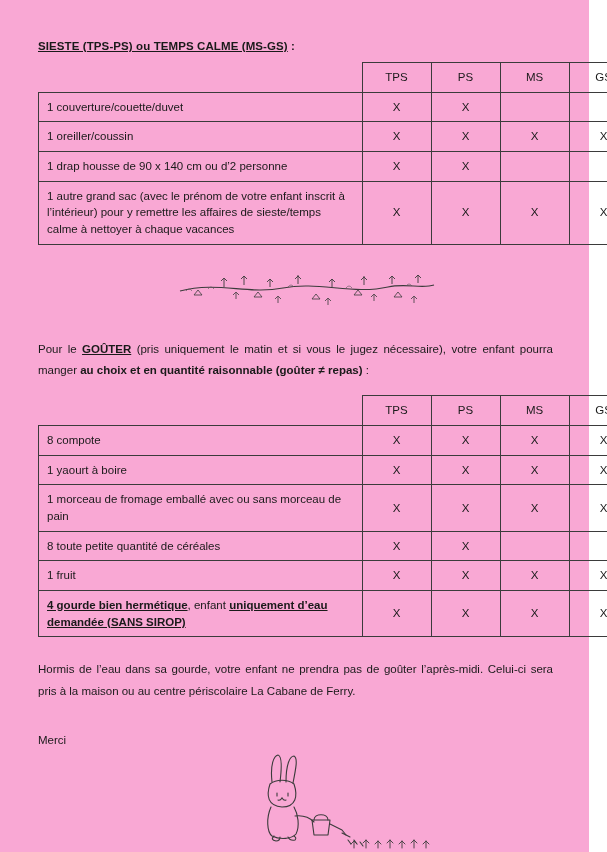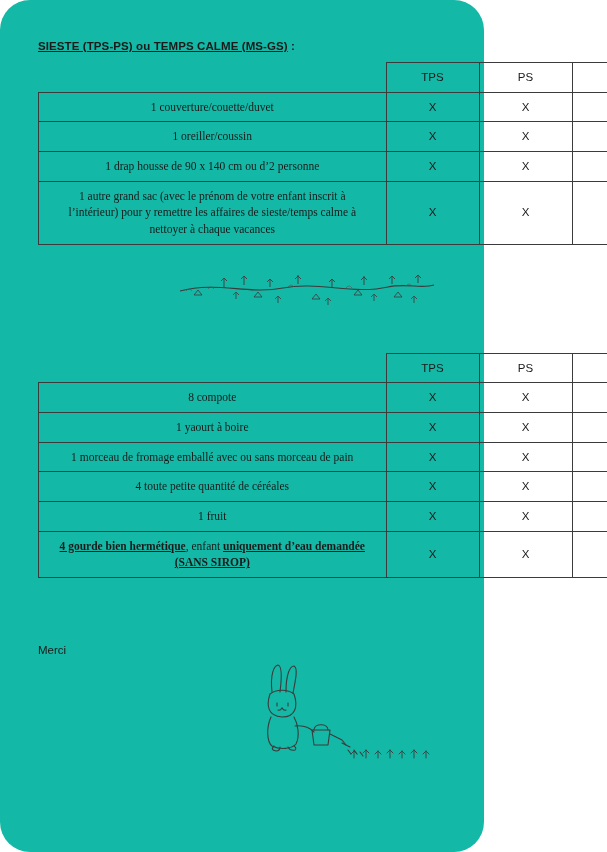--- a/index.html
+++ b/index.html
@@ -11,24 +11,23 @@
     width: 607px;
     height: 852px;
     font-family: "Liberation Sans", sans-serif;
     color: #1a1a1a;
     position: relative;
     overflow: hidden;
   }
   .page {
     position: absolute;
     left: 0; top: 0;
-    width: 484px;
+    width: 589px;
     height: 852px;
-    background: #14b8a6;
-    border-radius: 30px;
+    background: #f9a8d4;
   }
   .content {
     position: absolute;
     left: 38px;
     top: 40px;
     width: 515px;
   }
 
   .heading {
     font-size: 11.5px;
@@ -39,29 +38,28 @@
   .heading .u { text-decoration: underline; }
 
   table.grid {
     border-collapse: collapse;
     width: 515px;
     table-layout: fixed;
     font-size: 11.5px;
   }
   table.grid td, table.grid th {
     border: 1px solid #3b3b3b;
-    padding: 6px 20px;
+    padding: 6px 8px;
     vertical-align: middle;
     font-weight: normal;
     line-height: 1.45;
   }
   table.grid td.lbl {
-    text-align: center;
+    text-align: left;
     width: 307px;
-    font-family: Liberation Serif, serif;
   }
   table.grid td.mark, table.grid th.hd {
     text-align: center;
     width: 52px;
   }
   table.grid tr.header td.lbl {
     border: none;
     background: transparent;
   }
   table.grid th.hd {
@@ -90,21 +88,21 @@
     position: relative;
     margin-top: 6px;
     margin-bottom: 4px;
   }
   .illus-bunny {
     height: 110px;
     position: relative;
   }
   .merci {
     font-size: 11.5px;
-    margin-top: 44px;
+    margin-top: 32px;
   }
   svg { display: block; }
 </style>
 </head>
 <body>
 
 <div class="page">
   <div class="content">
 
     <div class="heading">
@@ -183,20 +181,21 @@
           <path d="M30 38 q3 -4 6 0"></path>
           <path d="M110 36 q3 -4 6 0"></path>
           <path d="M168 37 q3 -4 6 0"></path>
           <path d="M228 35 q3 -4 6 0"></path>
         </g>
       </svg>
     </div>
 
     <div class="spacer-md"></div>
 
+    <p class="para"><span>Pour le </span><span class="b ul">GOÛTER</span><span> (pris uniquement le matin et si vous le jugez nécessaire), votre enfant pourra manger </span><span class="b">au choix et en quantité raisonnable (goûter ≠ repas)</span><span> :</span></p>
 
     <div class="spacer-sm"></div>
 
     <table class="grid">
       <tbody>
           <tr class="header">
         <td class="lbl"></td>
         <th class="hd">TPS</th>
         <th class="hd">PS</th>
         <th class="hd">MS</th>
@@ -217,21 +216,21 @@
         <td class="mark">X</td>
       </tr>
       <tr>
         <td class="lbl">1 morceau de fromage emballé avec ou sans morceau de pain</td>
         <td class="mark">X</td>
         <td class="mark">X</td>
         <td class="mark">X</td>
         <td class="mark">X</td>
       </tr>
       <tr>
-        <td class="lbl">4 toute petite quantité de céréales</td>
+        <td class="lbl">8 toute petite quantité de céréales</td>
         <td class="mark">X</td>
         <td class="mark">X</td>
         <td class="mark"></td>
         <td class="mark"></td>
       </tr>
       <tr>
         <td class="lbl">1 fruit</td>
         <td class="mark">X</td>
         <td class="mark">X</td>
         <td class="mark">X</td>
@@ -242,20 +241,21 @@
         <td class="mark">X</td>
         <td class="mark">X</td>
         <td class="mark">X</td>
         <td class="mark">X</td>
       </tr>
     </tbody>
       </table>
 
     <div class="spacer-md"></div>
 
+    <p class="para">Hormis de l’eau dans sa gourde, votre enfant ne prendra pas de goûter l’après-midi. Celui-ci sera pris à la maison ou au centre périscolaire La Cabane de Ferry.</p>
 
     <div class="merci">Merci</div>
 
     <div class="illus-bunny">
       <svg width="200" height="100" viewBox="0 0 200 100" style="position:absolute; left:210px; top:6px;">
         <g fill="none" stroke="#3b3b3b" stroke-width="1.1" stroke-linecap="round" stroke-linejoin="round">
 
           <path d="M24 30 C 22 12, 26 4, 30 3 C 34 4, 34 14, 32 30"></path>
           <path d="M38 30 C 38 12, 42 4, 46 4 C 50 6, 48 16, 45 31"></path>
 

